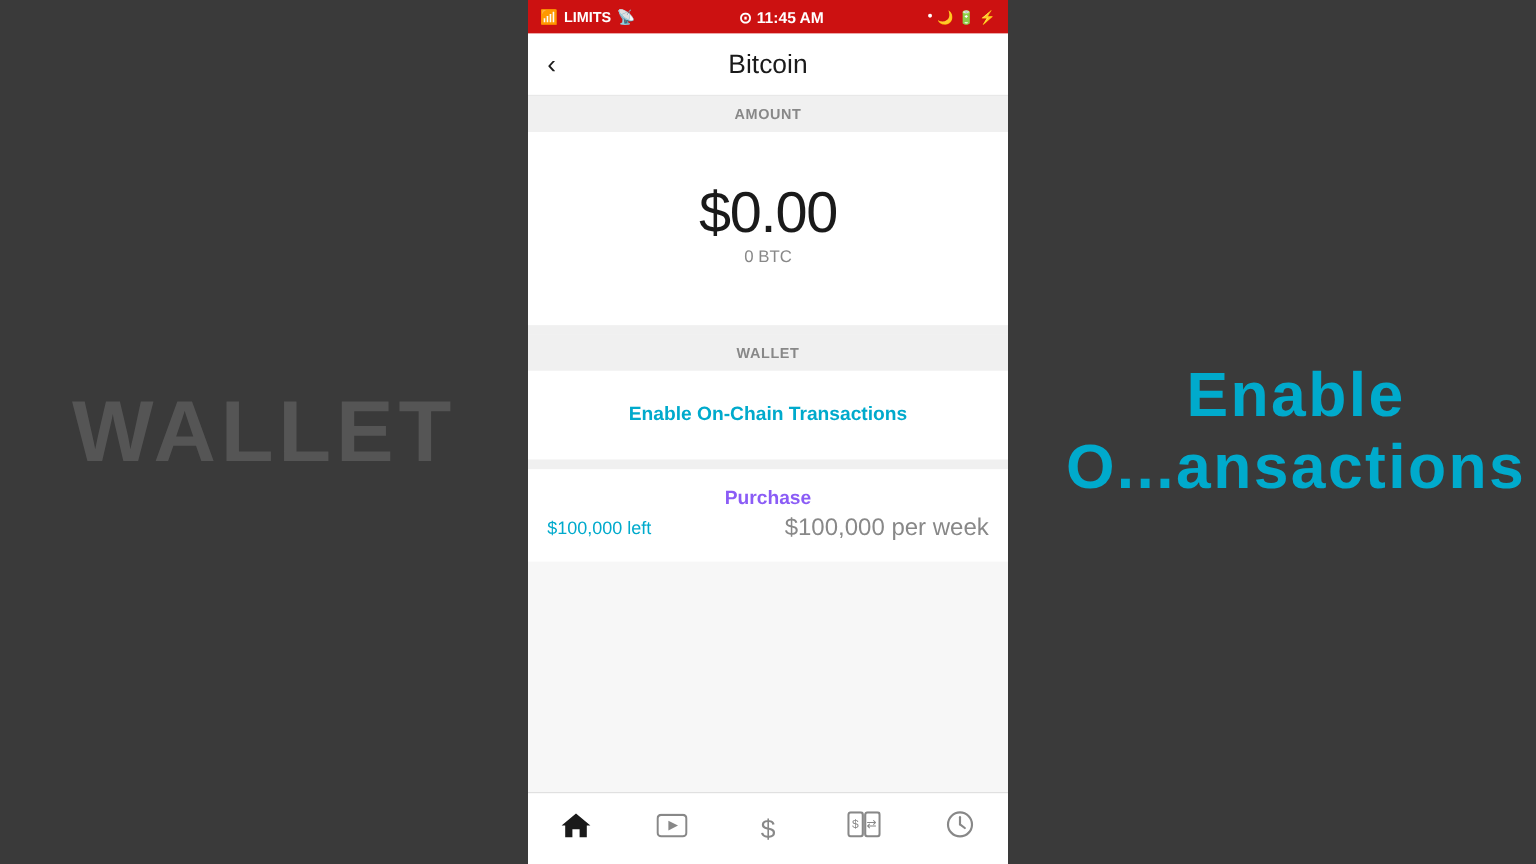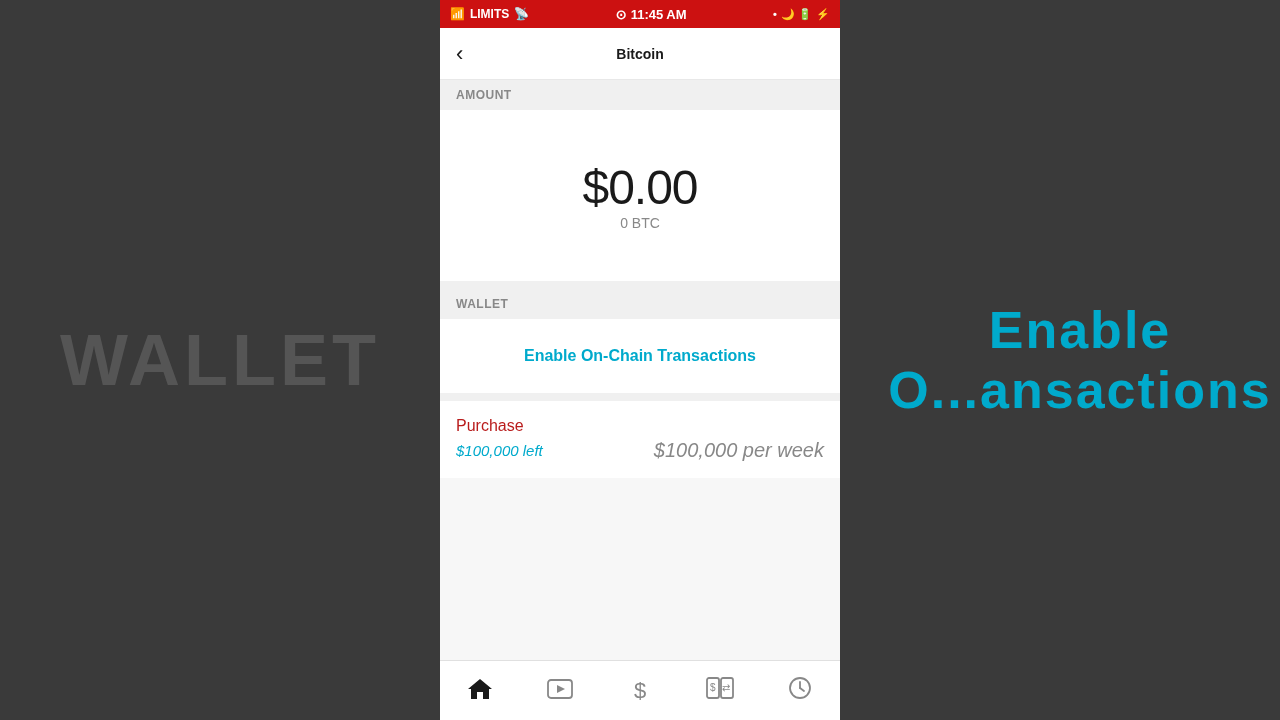--- a/index.html
+++ b/index.html
@@ -107,46 +107,47 @@
       flex-shrink: 0;
     }
     .back-btn {
       position: absolute;
       left: 16px;
       font-size: 22px;
       color: #1a1a1a;
       cursor: pointer;
     }
     .header-title {
-      font-size: 14px;
-      font-weight: 700;
+      font-size: 22px;
+      font-weight: 400;
       color: #1a1a1a;
     }
 
     
     .content {
       flex: 1;
       overflow-y: auto;
       background: #f7f7f7;
+      text-align: center;
     }
 
     
     .section-header {
       background: #f0f0f0;
       padding: 8px 16px;
       font-size: 12px;
       font-weight: 600;
       color: #888;
       letter-spacing: 0.5px;
     }
 
     
     .amount-section {
       background: #fff;
-      padding: 50px 16px 50px;
+      padding: 40px 16px 50px;
       display: flex;
       flex-direction: column;
       align-items: center;
       justify-content: center;
     }
     .amount-usd {
       font-size: 48px;
       font-weight: 300;
       color: #1a1a1a;
       letter-spacing: -1px;
@@ -173,29 +174,28 @@
       text-decoration: none;
     }
 
     
     .limits-section {
       background: #fff;
       padding: 16px;
     }
     .limit-item-label {
       font-size: 16px;
-      font-weight: 400;
-      color: #b91c1c;
+      font-weight: 700;
+      color: #8b5cf6;
       margin-bottom: 4px;
     }
     .limit-item-row {
       display: flex;
       align-items: center;
       justify-content: space-between;
-      font-style: italic;
     }
     .limit-left {
       font-size: 15px;
       color: #00aacc;
       font-weight: 500;
     }
     .limit-right {
       font-size: 20px;
       color: #888;
     }

